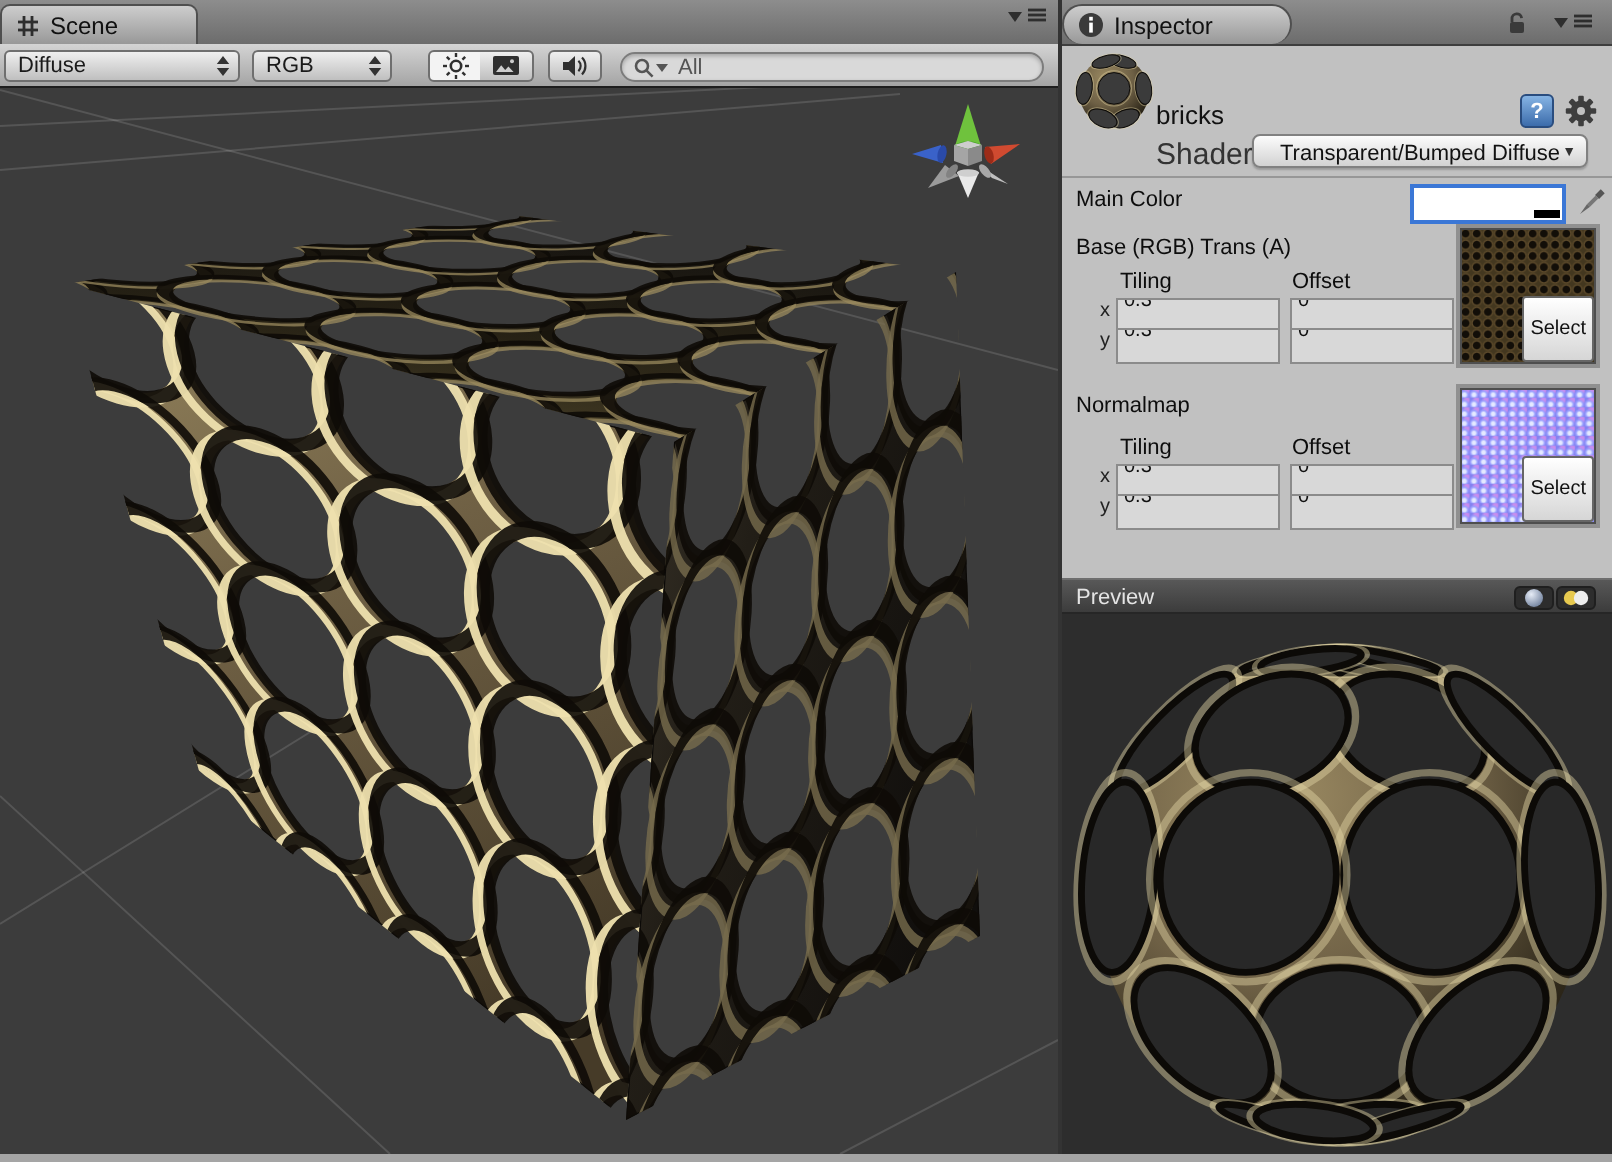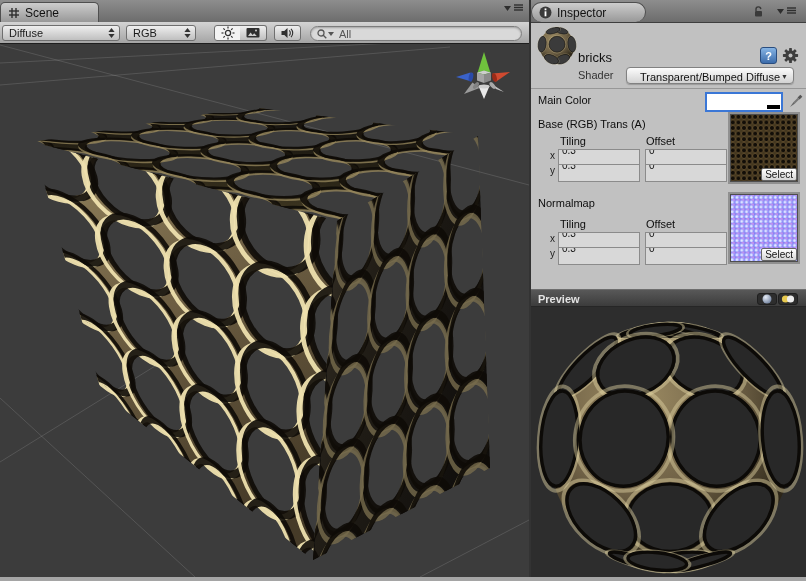--- a/index.html
+++ b/index.html
@@ -35,21 +35,21 @@
   #scene-search input{border:none;background:transparent;outline:none;font-size:11px;color:#555;
      width:160px;margin-left:3px;font-family:inherit;}
   #scene-viewport{position:absolute;left:0;top:44px;width:529px;height:533px;background:#3c3c3c;}
   
   #inspector-panel{position:absolute;left:531px;top:0;width:275px;height:581px;background:#c1c1c1;}
   #insp-tabbar{left:0;width:275px;}
   #insp-body{position:absolute;left:0;top:22px;width:275px;height:555px;}
   .ilabel{position:absolute;font-size:11px;color:#0d0d0d;}
   .header-sep{position:absolute;left:0;top:66px;width:275px;height:1px;background:#979797;}
   #mat-name{position:absolute;left:47px;top:28px;font-size:13px;color:#111;}
-  #shader-label{position:absolute;left:47px;top:47px;font-size:11px;color:#333;}
+  #shader-label{position:absolute;left:47px;top:47px;font-size:15px;color:#333;}
   #shader-dd{position:absolute;left:95px;top:45px;width:168px;height:17px;box-sizing:border-box;
      border:1px solid #818181;border-radius:4px;background:linear-gradient(#fcfcfc,#d2d2d2);
      display:flex;align-items:flex-end;justify-content:center;font-size:11px;color:#111;
      box-shadow:0 1px 1px rgba(0,0,0,.2);}
   #shader-dd .dd-arrow{position:absolute;right:5px;top:5px;font-size:7px;color:#333;}
   .icon-btn{position:absolute;width:17px;height:17px;top:25px;}
   #help-btn{left:229px;background:linear-gradient(#86b4e4,#3c6cab);border:1px solid #2a4d7f;
      border-radius:3px;color:#fff;font-size:11px;font-weight:bold;display:flex;align-items:center;
      justify-content:center;box-sizing:border-box;}
   .field{position:absolute;height:13px;box-sizing:border-box;border:1px solid #8b8b8b;
@@ -60,29 +60,29 @@
   #thumb-bricks{top:90px;background-color:#43371f;
      background-image:radial-gradient(circle at 2.8px 2.8px,#120e08 1.7px,rgba(96,76,44,.95) 2.2px,rgba(70,56,34,0) 3px);
      background-size:5.6px 5.6px;}
   #thumb-normal{top:170px;background-color:#8483f0;
      background-image:
        radial-gradient(circle at 2.2px 3.4px,#e4e9ff 0.8px,#9aa0ff 1.7px,rgba(120,120,240,0) 2.6px),
        radial-gradient(circle at 3.4px 1.2px,rgba(255,150,235,.55) 0.9px,rgba(130,120,250,0) 2.2px);
      background-size:4.8px 4.8px;}
   .select-btn{position:absolute;right:1px;bottom:1px;font-size:10px;color:#111;
      background:linear-gradient(#fff,#d6d6d6);border:1px solid #666;border-radius:2px;
-     padding:0 3px;line-height:11px;}
+     padding:10px 3px;line-height:11px;}
   #color-swatch{position:absolute;left:174px;top:70px;width:78px;height:20px;box-sizing:border-box;
      border:2px solid #3b77d6;background:#fff;}
   #alpha-strip{position:absolute;left:1px;right:1px;bottom:1px;height:4px;
      background:linear-gradient(90deg,#fff 0 82%,#000 82% 100%);}
   #preview-header{position:absolute;left:0;top:267px;width:275px;height:18px;box-sizing:border-box;
      background:linear-gradient(#585858,#3c3c3c);border-top:1px solid #6e6e6e;
      border-bottom:1px solid #262626;}
-  #preview-title{position:absolute;left:7px;top:3px;font-size:11px;font-weight:bold;color:#e4e4e4;}
+  #preview-title{position:absolute;left:7px;top:3px;font-size:11px;font-weight:normal;color:#e4e4e4;}
   .pv-btn{position:absolute;top:3px;width:20px;height:12px;background:#2d2d2d;border-radius:3px;
      border:1px solid #1f1f1f;box-sizing:border-box;display:flex;align-items:center;justify-content:center;gap:1px;}
   #preview-area{position:absolute;left:0;top:285px;width:275px;height:292px;background:#2d2d2d;overflow:hidden;}
   #plus-btn{position:absolute;left:253px;top:272px;width:16px;height:16px;border-radius:50%;
      background:radial-gradient(circle at 35% 30%,#7db7f2,#2f7cd0);border:1px solid #1d5ea8;
      color:#fff;font-size:12px;line-height:14px;text-align:center;box-sizing:border-box;font-weight:bold;}
   #bottom-edge{position:absolute;left:0;top:577px;width:806px;height:4px;background:#a5a5a5;}
   .mini{display:inline-block;vertical-align:middle;}
 </style>
 </head>

